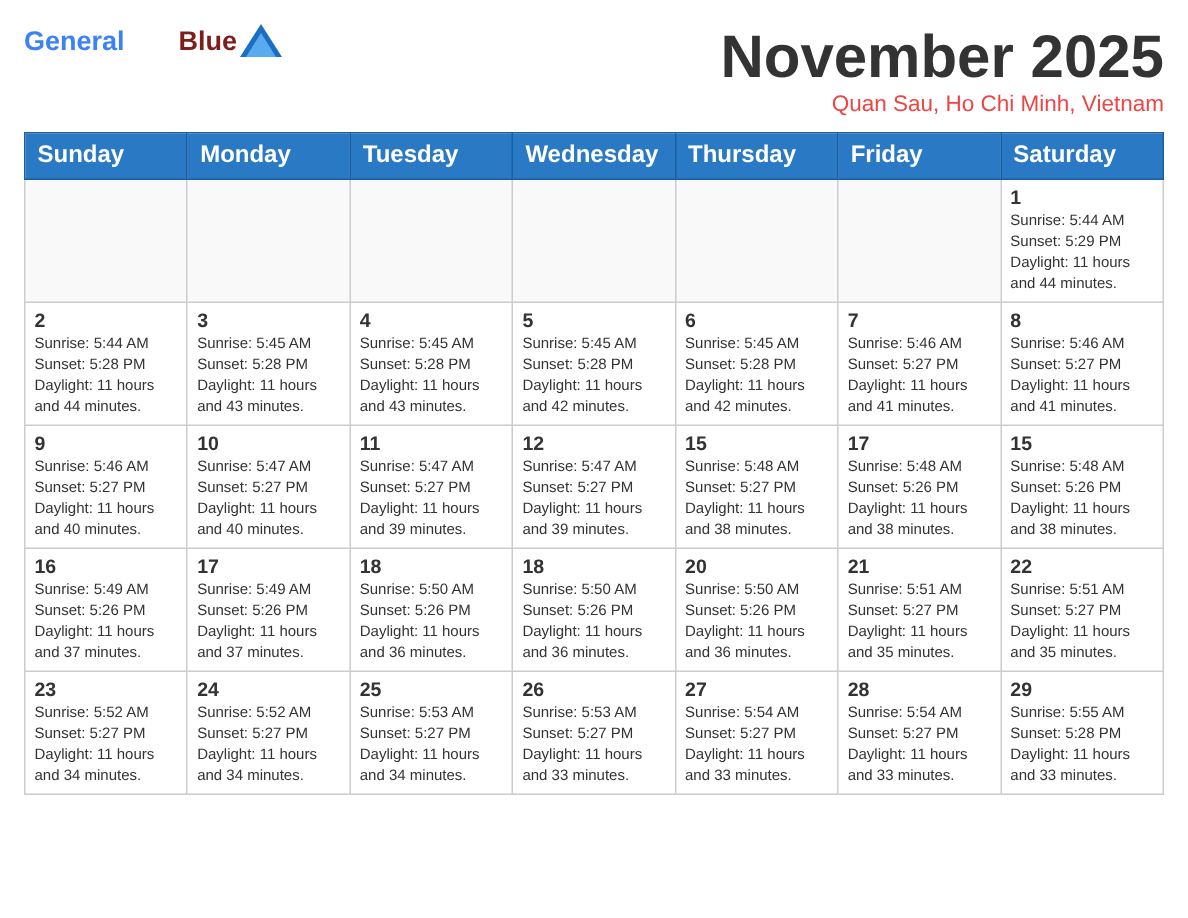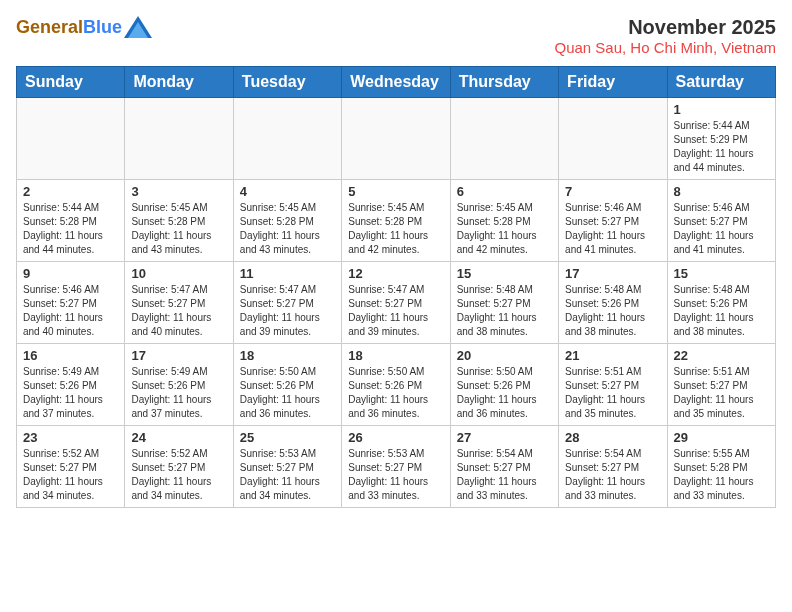--- a/index.html
+++ b/index.html
@@ -21,33 +21,33 @@
       flex-direction: column;
       align-items: flex-start;
     }
     .logo-text {
       display: flex;
       align-items: center;
       font-size: 18px;
       font-weight: bold;
       color: #333;
     }
-    .logo-general { color: #a16207; }
-    .logo-blue { color: #3b82f6; }
+    .logo-general { color: #3b82f6; }
+    .logo-blue { color: #7f1d1d; padding-left: 36px; }
     .logo-icon {
       width: 28px;
       height: 22px;
       margin-left: 2px;
       position: relative;
     }
     .title-block {
       text-align: right;
     }
     .month-title {
-      font-size: 20px;
+      font-size: 40px;
       font-weight: bold;
       color: #333;
     }
     .location-title {
       font-size: 15px;
       color: #ef4444;
     }
     .calendar {
       width: 100%;
       border-collapse: collapse;

